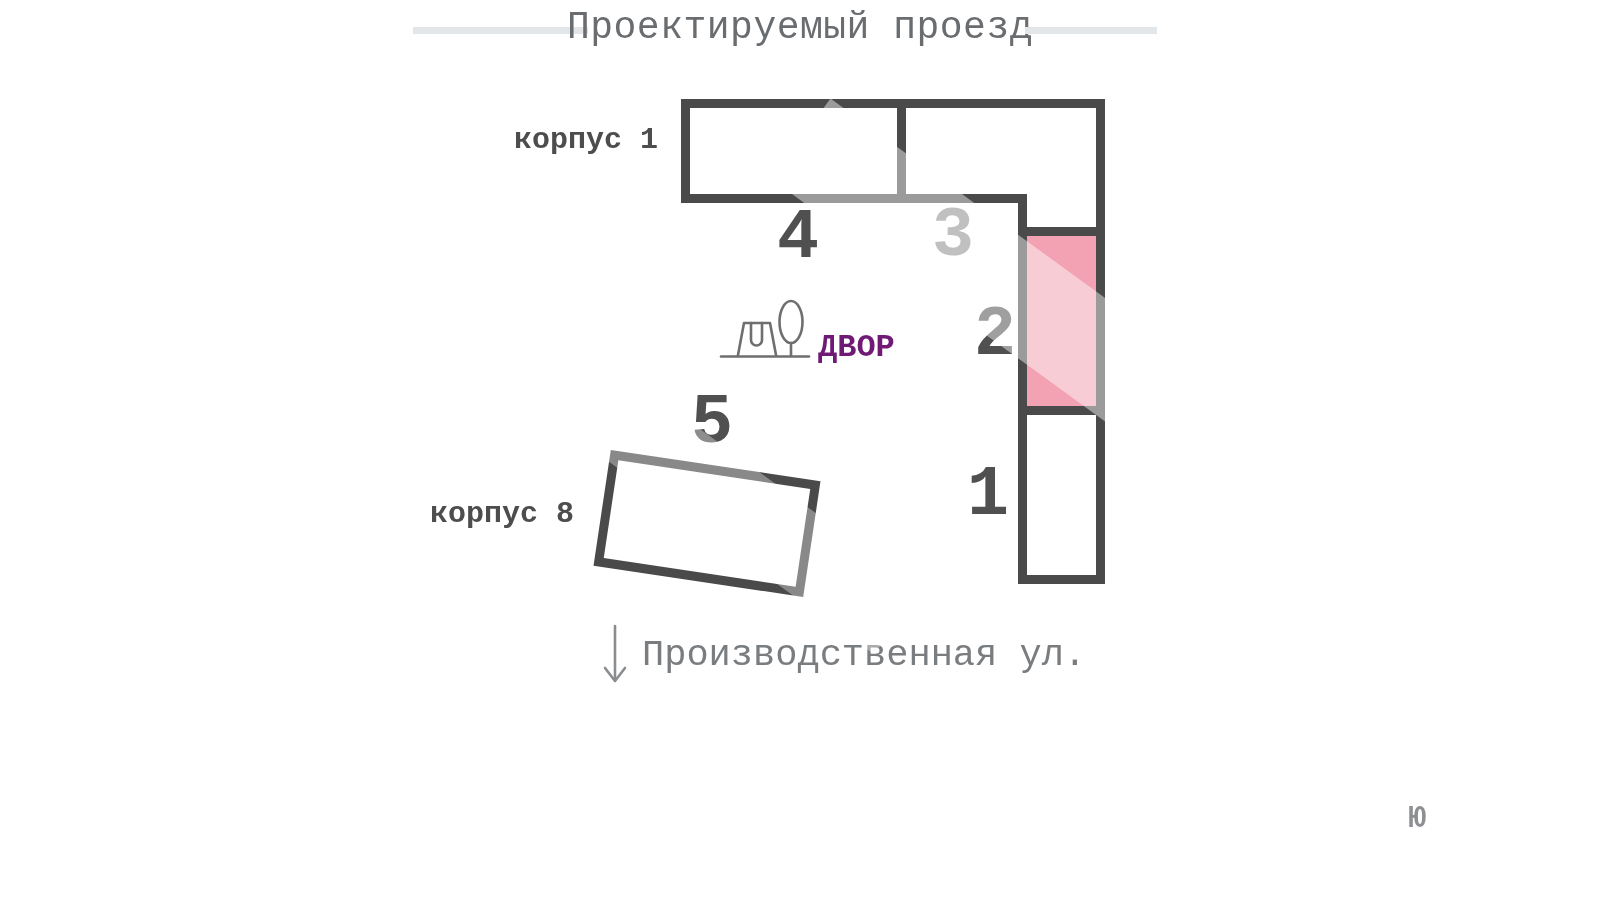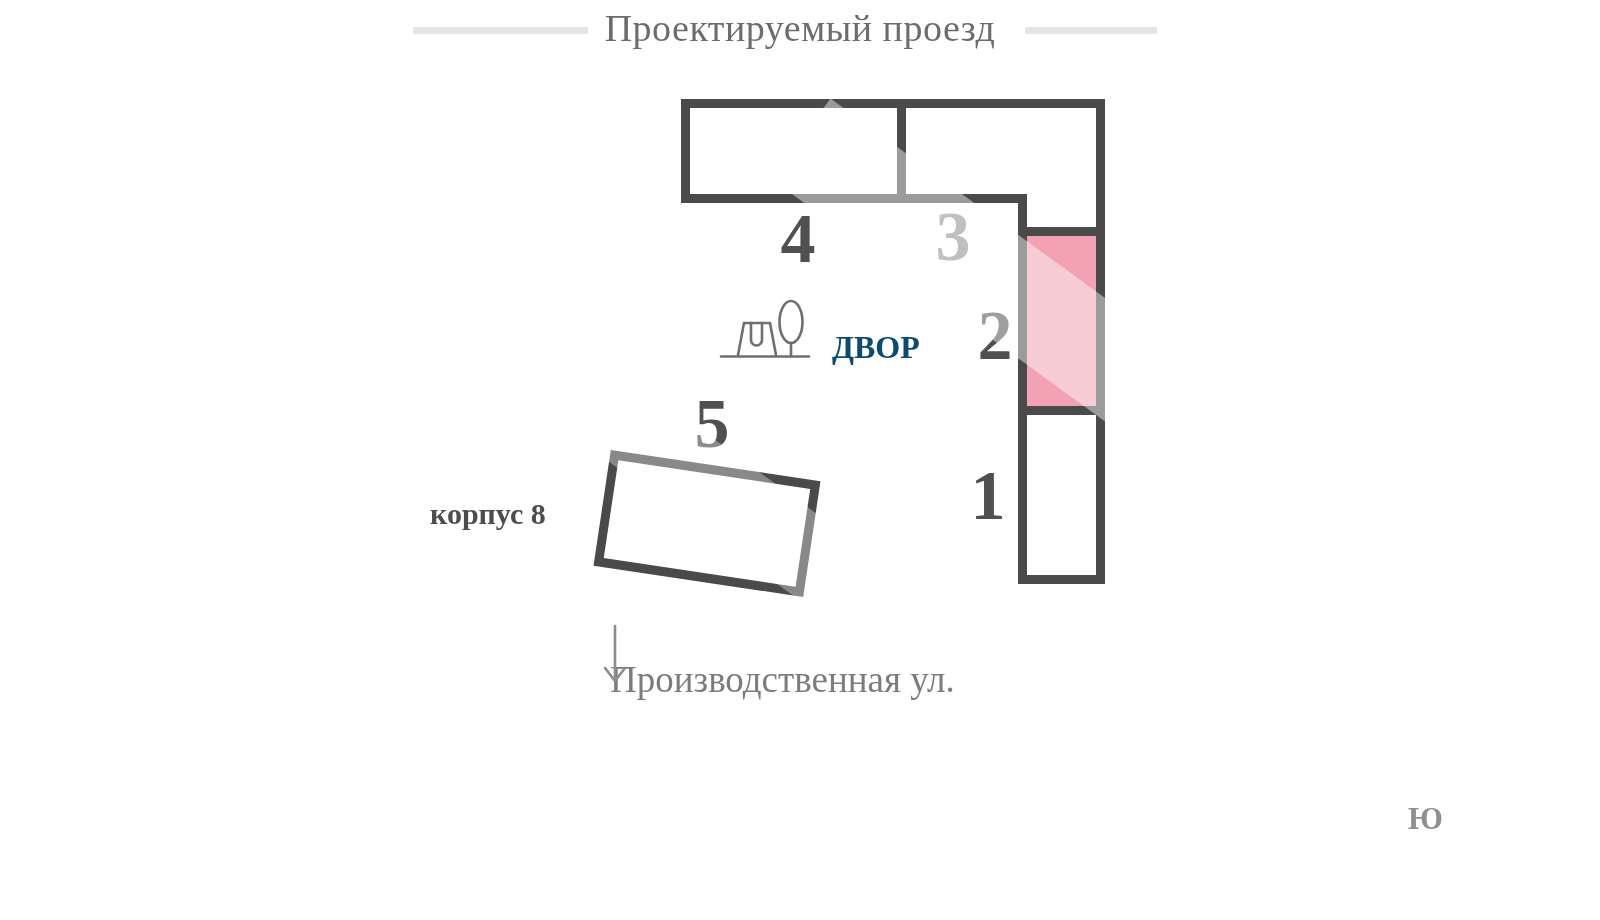--- a/index.html
+++ b/index.html
@@ -1,30 +1,30 @@
 <!DOCTYPE html>
 <html><head>
 <meta charset="utf-8">
 <style>
   html,body{margin:0;padding:0;background:#ffffff;}
   #canvas{
     position:relative;width:1443px;height:920px;background:#ffffff;overflow:hidden;
-    font-family:Liberation Serif, serif;
+    font-family:Liberation Mono, monospace;
   }
   .abs{position:absolute;}
   
   .street-title{
     left:0;top:6px;width:1600px;text-align:center;
     font-size:38px;font-weight:400;color:#6a6d70;letter-spacing:0.5px;
   }
   .street-line{height:7px;background:#e3e6e8;top:27px;}
   .street-line.left{left:413px;width:175px;}
   .street-line.right{left:1025px;width:132px;}
   .street-bottom-label{
-    left:610px;top:634px;font-size:37px;font-weight:400;color:#7a7d80;white-space:nowrap;margin-top:24px;
+    left:642px;top:634px;font-size:37px;font-weight:400;color:#7a7d80;white-space:nowrap;
   }
   
   .korpus-label{font-size:30px;font-weight:700;color:#4d4d4d;white-space:nowrap;}
   .korpus1-label{left:458px;top:123px;width:200px;text-align:right;}
   .korpus2-label{left:430px;top:497px;}
   
   .b1-topbar{
     left:681px;top:99px;width:424px;height:104px;box-sizing:border-box;
     border:9px solid #4a4a4a;border-bottom:none;background:#ffffff;z-index:1;
   }
@@ -48,21 +48,21 @@
   .section-num{
     width:90px;height:74px;line-height:74px;text-align:center;
     font-size:70px;font-weight:700;color:#505050;z-index:2;
   }
   .num-4{left:753px;top:202px;}
   .num-3{left:908px;top:200px;color:#8d8d8d;}
   .num-2{left:950px;top:299px;}
   .num-1{left:943px;top:459px;}
   .num-5{left:667px;top:387px;}
   
-  .dvor-label{left:818px;top:329px;font-size:32px;font-weight:700;color:#0c4a6e;z-index:2;margin-left:14px;}
+  .dvor-label{left:818px;top:329px;font-size:32px;font-weight:700;color:#701a75;z-index:2;}
   .dvor-icon{left:718px;top:296px;z-index:2;}
   
   .down-arrow{left:600px;top:624px;z-index:2;}
   
   .compass-letter{font-size:31px;font-weight:700;z-index:2;}
   .compass-south{left:1408px;top:801px;color:#8d9093;}
   .compass-north{left:1562px;top:801px;color:#d32b49;}
   .compass-arrows{left:1443px;top:802px;z-index:2;}
   
   .glare{pointer-events:none;z-index:3;background:rgba(255,255,255,0.45);}
@@ -71,20 +71,21 @@
 </style>
 </head>
 <body>
 
 <div id="canvas">
 
   <div class="abs street-line left"></div>
   <div class="abs street-title">Проектируемый проезд</div>
   <div class="abs street-line right"></div>
 
+  <div class="abs korpus-label korpus1-label">корпус 1</div>
 
   <div class="abs b1-topbar"></div>
   <div class="abs b1-bottomseg"></div>
   <div class="abs b1-divider"></div>
   <div class="abs b1-vertbar">
     <div class="section-2-highlight"></div>
   </div>
 
   <div class="abs b2-shape"></div>
   <div class="abs korpus-label korpus2-label">корпус 8</div>

